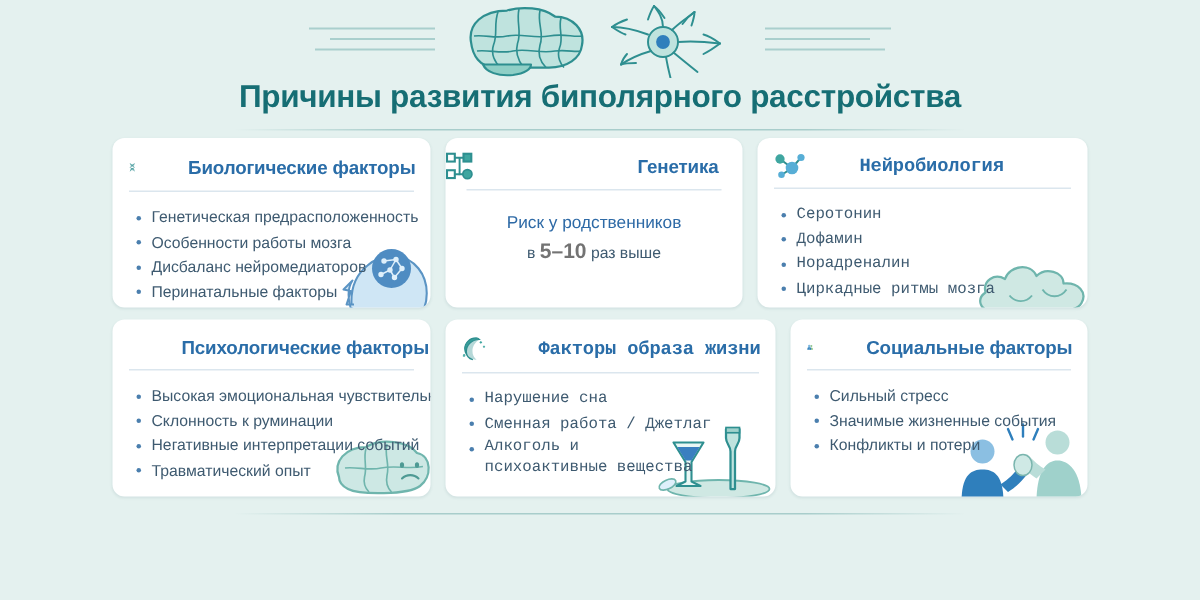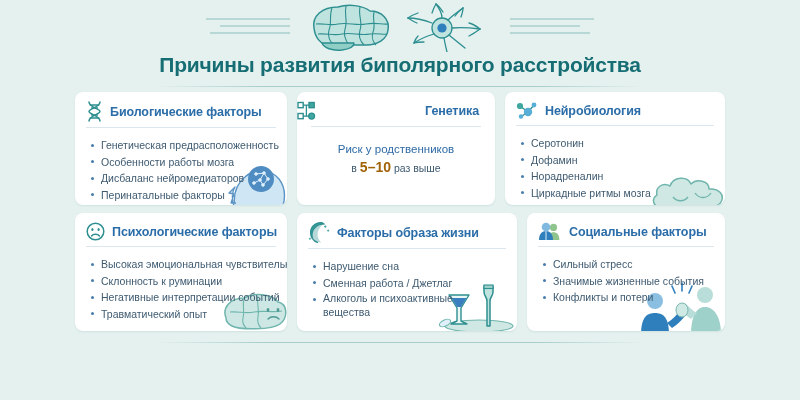--- a/index.html
+++ b/index.html
@@ -41,30 +41,30 @@
 
   .card{
     background:#ffffff;
     border-radius:8px;
     position:relative;
     overflow:hidden;
     box-shadow:0 1px 2px rgba(40,90,95,0.10);
   }
   .c-a{width:212px;}
   .c-b{width:198px;}
-  .c-c{width:220px;}
+  .c-c{width:220px;font-family:Liberation Mono, monospace;}
 
   .card-head{
     display:flex;align-items:center;gap:7px;
     padding:9px 10px 5px 11px;
   }
   .card-head.center{justify-content:space-between;gap:8px;padding-left:0;padding-right:16px;}
   .card-title{
     font-size:12.5px;font-weight:bold;color:#2a6da8;
-    white-space:nowrap;letter-spacing:-0.1px;
+    white-space:nowrap;letter-spacing:-0.1px;margin-left:28px;
   }
   .head-rule{
     height:1px;background:#dbe6ee;margin:0 11px 0 11px;
   }
   .head-rule.wide{margin:0 14px;}
 
   .bullets{list-style:none;margin:0;padding:9px 10px 0 16px;position:relative;z-index:3;}
   .bullets li{
     position:relative;
     font-size:10.5px;line-height:16.5px;
@@ -76,21 +76,21 @@
   .bullets li::before{
     content:"";position:absolute;left:0;top:6.5px;
     width:3.4px;height:3.4px;border-radius:50%;
     background:#4b7fae;
   }
 
   .gen-body{
     text-align:center;padding:13px 6px 0 6px;
     color:#2e6aa6;font-size:11.5px;line-height:18px;
   }
-  .gen-body .big{font-size:14px;font-weight:bold;color:#a16207;}
+  .gen-body .big{font-size:14px;font-weight:bold;color:#737373;}
   .gen-body .sm{font-size:10.5px;color:#3e5a70;}
 
   .deco{position:absolute;z-index:1;pointer-events:none;}
 
   svg{display:block;}
 </style>
 </head>
 <body>
 
 <div class="stage">

